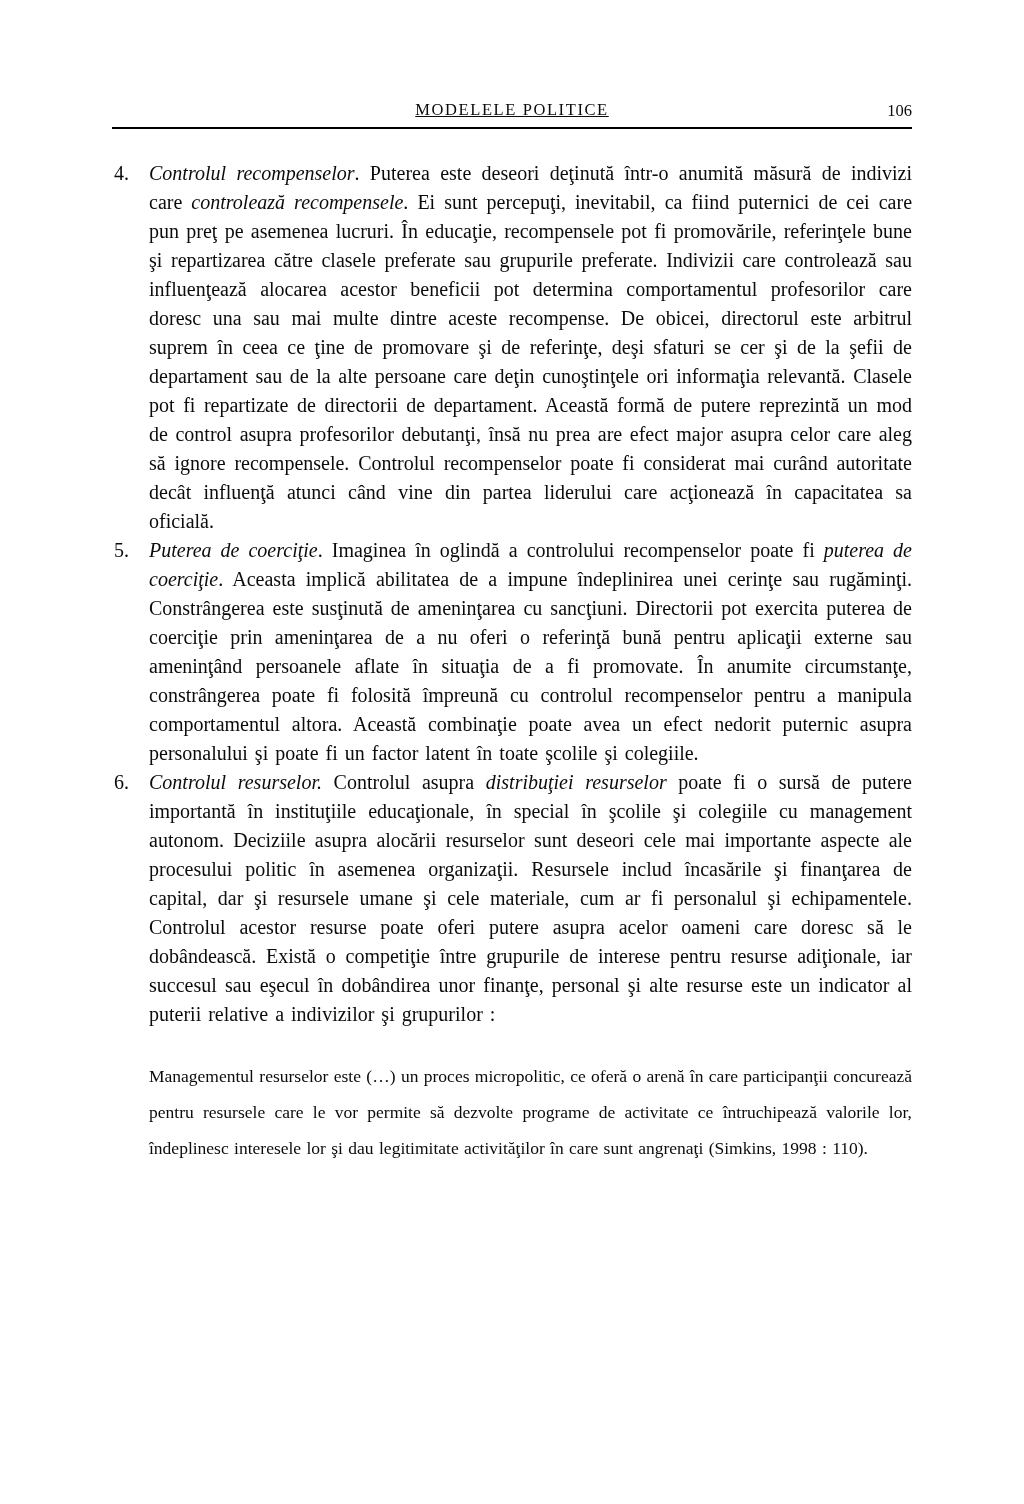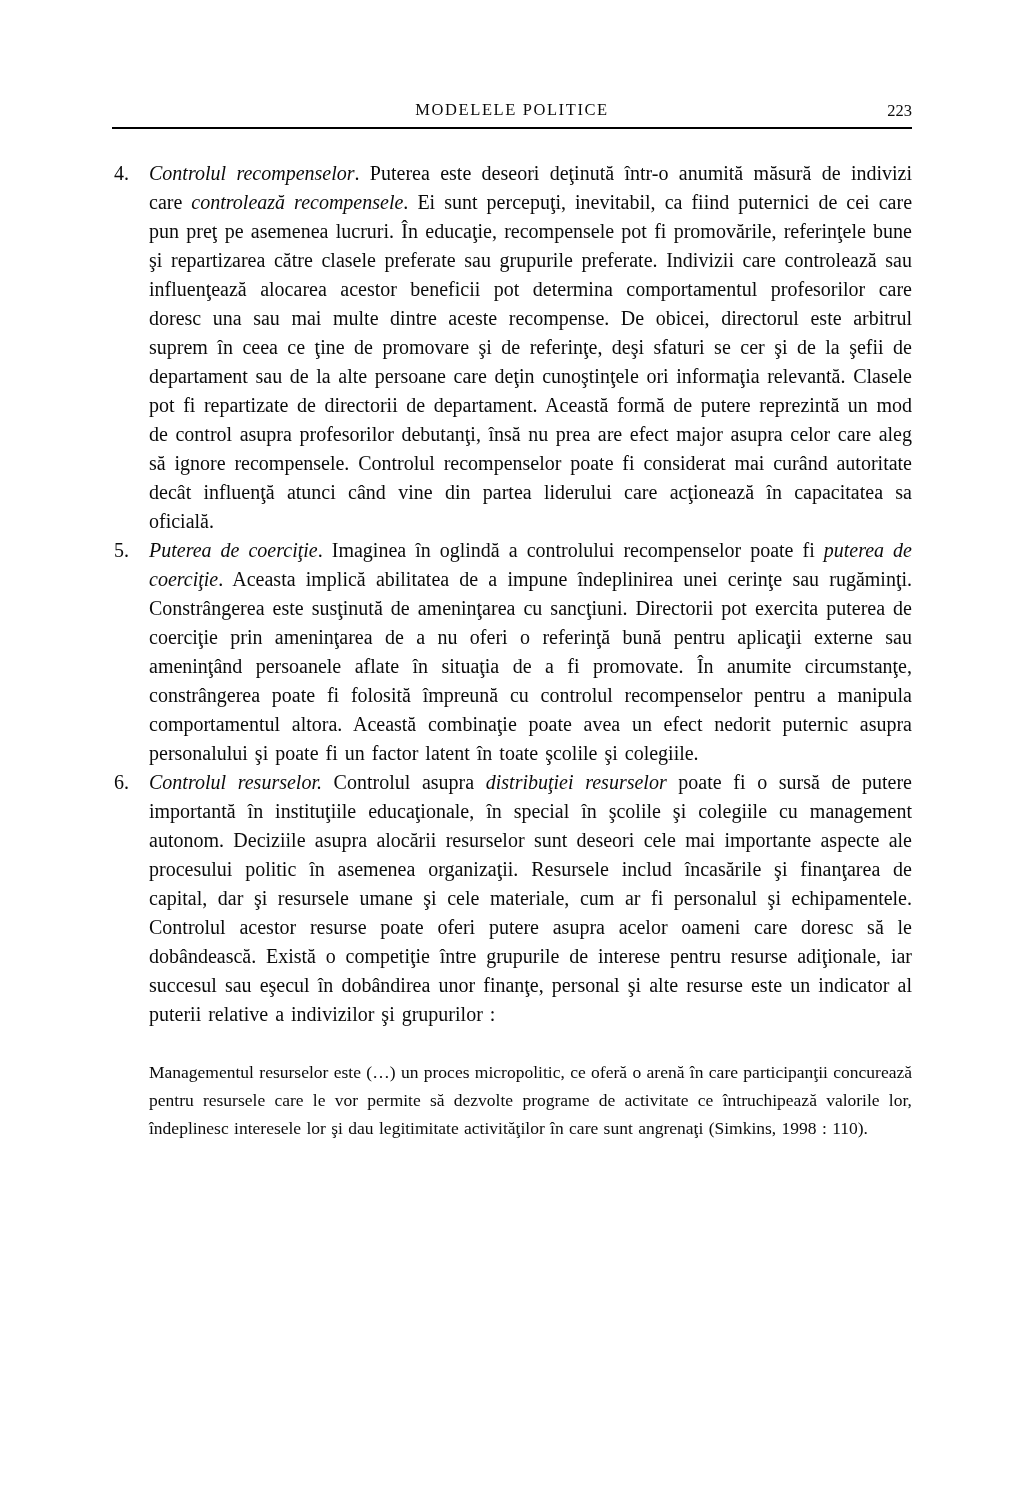--- a/index.html
+++ b/index.html
@@ -20,20 +20,21 @@
   .page-header {
     position: relative;
     border-bottom: 2px solid #000000;
     padding-bottom: 7px;
     margin-bottom: 30px;
   }
   .running-title {
     text-align: center;
     font-size: 16.5px;
     letter-spacing: 1.6px;
+    text-decoration: underline;
   }
   .page-number {
     position: absolute;
     right: 0;
     top: 1px;
     font-size: 16.5px;
   }
   .page-body {
     font-size: 20px;
     line-height: 29px;
@@ -46,33 +47,33 @@
   }
   .item-number {
     position: absolute;
     left: 2px;
     top: 0;
   }
   .item-text em { }
   .block-quote {
     margin: 29px 0 0 37px;
     font-size: 17.5px;
-    line-height: 28px;
+    line-height: 36px;
     word-spacing: 1px;
     text-align: justify;
   }
 </style>
 </head>
 <body>
 
 <div class="page">
 
   <header class="page-header">
     <div class="running-title">MODELELE POLITICE</div>
-    <div class="page-number">223</div>
+    <div class="page-number">106</div>
   </header>
 
   <main class="page-body">
     <div class="numbered-list">
         <div class="list-item"><span class="item-number">4.</span><span class="item-text"><em>Controlul recompenselor</em><span>. Puterea este deseori deţinută într-o anumită măsură de indivizi care </span><em>controlează recompensele</em><span>. Ei sunt percepuţi, inevitabil, ca fiind puternici de cei care pun preţ pe asemenea lucruri. În educaţie, recompensele pot fi promovările, referinţele bune şi repartizarea către clasele preferate sau grupurile preferate. Indivizii care controlează sau influenţează alocarea acestor beneficii pot determina comportamentul profesorilor care doresc una sau mai multe dintre aceste recompense. De obicei, directorul este arbitrul suprem în ceea ce ţine de promovare şi de referinţe, deşi sfaturi se cer şi de la şefii de departament sau de la alte persoane care deţin cunoştinţele ori informaţia relevantă. Clasele pot fi repartizate de directorii de departament. Această formă de putere reprezintă un mod de control asupra profesorilor debutanţi, însă nu prea are efect major asupra celor care aleg să ignore recompensele. Controlul recompenselor poate fi considerat mai curând autoritate decât influenţă atunci când vine din partea liderului care acţionează în capacitatea sa oficială.</span></span></div>
         <div class="list-item"><span class="item-number">5.</span><span class="item-text"><em>Puterea de coerciţie</em><span>. Imaginea în oglindă a controlului recompenselor poate fi </span><em>puterea de coerciţie</em><span>. Aceasta implică abilitatea de a impune îndeplinirea unei cerinţe sau rugăminţi. Constrângerea este susţinută de ameninţarea cu sancţiuni. Directorii pot exercita puterea de coerciţie prin ameninţarea de a nu oferi o referinţă bună pentru aplicaţii externe sau ameninţând persoanele aflate în situaţia de a fi promovate. În anumite circumstanţe, constrângerea poate fi folosită împreună cu controlul recompenselor pentru a manipula comportamentul altora. Această combinaţie poate avea un efect nedorit puternic asupra personalului şi poate fi un factor latent în toate şcolile şi colegiile.</span></span></div>
         <div class="list-item"><span class="item-number">6.</span><span class="item-text"><em>Controlul resurselor.</em><span> Controlul asupra </span><em>distribuţiei resurselor</em><span> poate fi o sursă de putere importantă în instituţiile educaţionale, în special în şcolile şi colegiile cu management autonom. Deciziile asupra alocării resurselor sunt deseori cele mai importante aspecte ale procesului politic în asemenea organizaţii. Resursele includ încasările şi finanţarea de capital, dar şi resursele umane şi cele materiale, cum ar fi personalul şi echipamentele. Controlul acestor resurse poate oferi putere asupra acelor oameni care doresc să le dobândească. Există o competiţie între grupurile de interese pentru resurse adiţionale, iar succesul sau eşecul în dobândirea unor finanţe, personal şi alte resurse este un indicator al puterii relative a indivizilor şi grupurilor :</span></span></div>
       </div>
     <blockquote class="block-quote">Managementul resurselor este (…) un proces micropolitic, ce oferă o arenă în care participanţii concurează pentru resursele care le vor permite să dezvolte programe de activitate ce întruchipează valorile lor, îndeplinesc interesele lor şi dau legitimitate activităţilor în care sunt angrenaţi (Simkins, 1998 :  110).</blockquote>
   </main>

